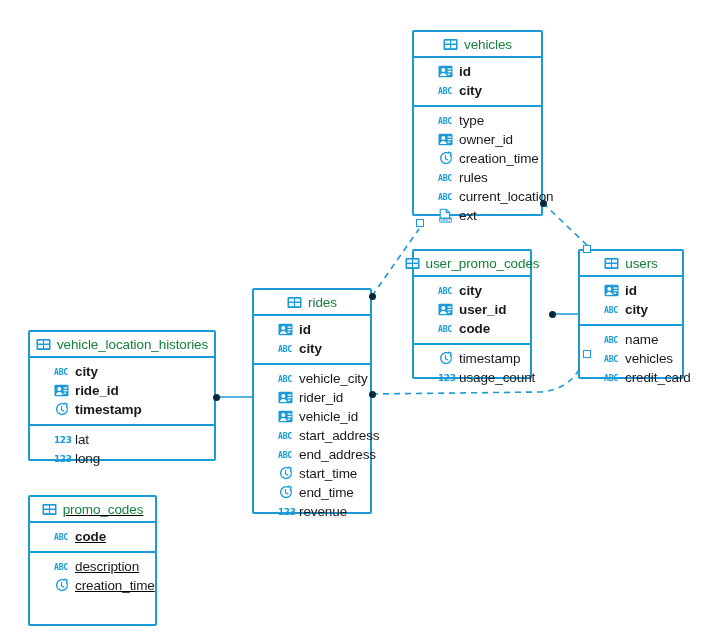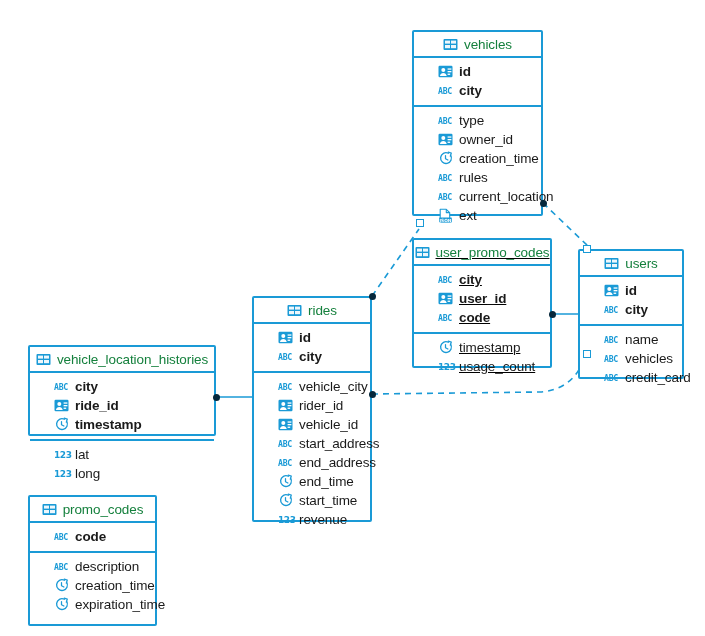--- a/index.html
+++ b/index.html
@@ -214,21 +214,21 @@
                 <path d="M2.2 1.3 h6.1 l3.4 3.3 v9.1 h-9.5 z" fill="#ffffff" stroke="#1a9ad6" stroke-width="1.1" stroke-linejoin="round"></path>
                 <path d="M8.3 1.3 v3.3 h3.4" fill="none" stroke="#1a9ad6" stroke-width="1.1" stroke-linejoin="round"></path>
                 <rect x="1.2" y="9.4" width="12.6" height="5" rx="0.6" fill="#1a9ad6"></rect>
                 <text x="7.5" y="13.5" text-anchor="middle" font-family="DejaVu Sans, sans-serif" font-size="4.3" font-weight="bold" fill="#ffffff">JSON</text>
               </svg>
             </span>
             <span class="attr-label">ext</span>
           </div>
         </div>
       </div>
-      <div class="entity" style="left: 412px; top: 238px; width: 140px; height: 130px; text-decoration: underline;">
+      <div class="entity" style="left: 412px; top: 249px; width: 120px; height: 130px;">
         <div class="entity-header">
           <span class="icon">
             <svg width="15" height="15" viewBox="0 0 15 15">
               <rect x="0.5" y="2" width="14" height="11" rx="1" fill="#1a9ad6"></rect>
               <rect x="2" y="3.6" width="5" height="3" fill="#ffffff" opacity="0.92"></rect>
               <rect x="8" y="3.6" width="5" height="3" fill="#ffffff" opacity="0.92"></rect>
               <rect x="2" y="8" width="5" height="3.2" fill="#ffffff" opacity="0.92"></rect>
               <rect x="8" y="8" width="5" height="3.2" fill="#ffffff" opacity="0.92"></rect>
             </svg>
           </span>
@@ -342,21 +342,21 @@
           <div class="attr">
             <span class="icon">
               <svg width="17" height="15" viewBox="0 0 17 15">
                 <text x="0" y="11.2" font-family="DejaVu Sans Mono, monospace" font-size="8.2" font-weight="bold" fill="#1a9ad6" letter-spacing="-0.3">ABC</text>
               </svg>
             </span>
             <span class="attr-label">credit_card</span>
           </div>
         </div>
       </div>
-      <div class="entity" style="left: 252px; top: 288px; width: 120px; height: 226px; margin-top: 8px;">
+      <div class="entity" style="left: 252px; top: 288px; width: 120px; height: 226px;">
         <div class="entity-header">
           <span class="icon">
             <svg width="15" height="15" viewBox="0 0 15 15">
               <rect x="0.5" y="2" width="14" height="11" rx="1" fill="#1a9ad6"></rect>
               <rect x="2" y="3.6" width="5" height="3" fill="#ffffff" opacity="0.92"></rect>
               <rect x="8" y="3.6" width="5" height="3" fill="#ffffff" opacity="0.92"></rect>
               <rect x="2" y="8" width="5" height="3.2" fill="#ffffff" opacity="0.92"></rect>
               <rect x="8" y="8" width="5" height="3.2" fill="#ffffff" opacity="0.92"></rect>
             </svg>
           </span>
@@ -437,43 +437,43 @@
             <span class="attr-label">end_address</span>
           </div>
           <div class="attr">
             <span class="icon">
               <svg width="15" height="15" viewBox="0 0 15 15">
                 <path d="M12.6 4.2 A5.4 5.4 0 1 1 10.4 2.2" fill="none" stroke="#1a9ad6" stroke-width="1.35" stroke-linecap="round"></path>
                 <path d="M10.2 1.1 L13.3 2.1 L12.3 5.1" fill="none" stroke="#1a9ad6" stroke-width="1.25" stroke-linejoin="round" stroke-linecap="round"></path>
                 <path d="M7.5 4.6 L7.5 7.7 L9.9 9.0" fill="none" stroke="#1a9ad6" stroke-width="1.25" stroke-linecap="round" stroke-linejoin="round"></path>
               </svg>
             </span>
-            <span class="attr-label">end_time</span>
+            <span class="attr-label">start_time</span>
           </div>
           <div class="attr">
             <span class="icon">
               <svg width="15" height="15" viewBox="0 0 15 15">
                 <path d="M12.6 4.2 A5.4 5.4 0 1 1 10.4 2.2" fill="none" stroke="#1a9ad6" stroke-width="1.35" stroke-linecap="round"></path>
                 <path d="M10.2 1.1 L13.3 2.1 L12.3 5.1" fill="none" stroke="#1a9ad6" stroke-width="1.25" stroke-linejoin="round" stroke-linecap="round"></path>
                 <path d="M7.5 4.6 L7.5 7.7 L9.9 9.0" fill="none" stroke="#1a9ad6" stroke-width="1.25" stroke-linecap="round" stroke-linejoin="round"></path>
               </svg>
             </span>
-            <span class="attr-label">start_time</span>
+            <span class="attr-label">end_time</span>
           </div>
           <div class="attr">
             <span class="icon">
               <svg width="18" height="15" viewBox="0 0 18 15">
                 <text x="0" y="11.4" font-family="DejaVu Sans, sans-serif" font-size="9" font-weight="bold" fill="#1a9ad6" letter-spacing="-0.4">123</text>
               </svg>
             </span>
             <span class="attr-label">revenue</span>
           </div>
         </div>
       </div>
-      <div class="entity" style="left: 28px; top: 345px; width: 188px; height: 91px;">
+      <div class="entity" style="left: 28px; top: 330px; width: 188px; height: 131px;">
         <div class="entity-header">
           <span class="icon">
             <svg width="15" height="15" viewBox="0 0 15 15">
               <rect x="0.5" y="2" width="14" height="11" rx="1" fill="#1a9ad6"></rect>
               <rect x="2" y="3.6" width="5" height="3" fill="#ffffff" opacity="0.92"></rect>
               <rect x="8" y="3.6" width="5" height="3" fill="#ffffff" opacity="0.92"></rect>
               <rect x="2" y="8" width="5" height="3.2" fill="#ffffff" opacity="0.92"></rect>
               <rect x="8" y="8" width="5" height="3.2" fill="#ffffff" opacity="0.92"></rect>
             </svg>
           </span>
@@ -524,21 +524,21 @@
           <div class="attr">
             <span class="icon">
               <svg width="18" height="15" viewBox="0 0 18 15">
                 <text x="0" y="11.4" font-family="DejaVu Sans, sans-serif" font-size="9" font-weight="bold" fill="#1a9ad6" letter-spacing="-0.4">123</text>
               </svg>
             </span>
             <span class="attr-label">long</span>
           </div>
         </div>
       </div>
-      <div class="entity" style="left: 28px; top: 495px; width: 129px; height: 131px;">
+      <div class="entity" style="left: 28px; top: 495px; width: 129px; height: 131px; text-decoration: underline;">
         <div class="entity-header">
           <span class="icon">
             <svg width="15" height="15" viewBox="0 0 15 15">
               <rect x="0.5" y="2" width="14" height="11" rx="1" fill="#1a9ad6"></rect>
               <rect x="2" y="3.6" width="5" height="3" fill="#ffffff" opacity="0.92"></rect>
               <rect x="8" y="3.6" width="5" height="3" fill="#ffffff" opacity="0.92"></rect>
               <rect x="2" y="8" width="5" height="3.2" fill="#ffffff" opacity="0.92"></rect>
               <rect x="8" y="8" width="5" height="3.2" fill="#ffffff" opacity="0.92"></rect>
             </svg>
           </span>
@@ -565,30 +565,20 @@
           </div>
           <div class="attr">
             <span class="icon">
               <svg width="15" height="15" viewBox="0 0 15 15">
                 <path d="M12.6 4.2 A5.4 5.4 0 1 1 10.4 2.2" fill="none" stroke="#1a9ad6" stroke-width="1.35" stroke-linecap="round"></path>
                 <path d="M10.2 1.1 L13.3 2.1 L12.3 5.1" fill="none" stroke="#1a9ad6" stroke-width="1.25" stroke-linejoin="round" stroke-linecap="round"></path>
                 <path d="M7.5 4.6 L7.5 7.7 L9.9 9.0" fill="none" stroke="#1a9ad6" stroke-width="1.25" stroke-linecap="round" stroke-linejoin="round"></path>
               </svg>
             </span>
             <span class="attr-label">creation_time</span>
-          </div>
-          <div class="attr">
-            <span class="icon">
-              <svg width="15" height="15" viewBox="0 0 15 15">
-                <path d="M12.6 4.2 A5.4 5.4 0 1 1 10.4 2.2" fill="none" stroke="#1a9ad6" stroke-width="1.35" stroke-linecap="round"></path>
-                <path d="M10.2 1.1 L13.3 2.1 L12.3 5.1" fill="none" stroke="#1a9ad6" stroke-width="1.25" stroke-linejoin="round" stroke-linecap="round"></path>
-                <path d="M7.5 4.6 L7.5 7.7 L9.9 9.0" fill="none" stroke="#1a9ad6" stroke-width="1.25" stroke-linecap="round" stroke-linejoin="round"></path>
-              </svg>
-            </span>
-            <span class="attr-label">expiration_time</span>
           </div>
         </div>
       </div>
     </div>
   <div id="marker-layer">
       <div class="dot" style="left: 212.5px; top: 393.5px; background: rgb(6, 40, 60);"></div>
       <div class="dot" style="left: 548.5px; top: 310.5px; background: rgb(6, 40, 60);"></div>
       <div class="dot" style="left: 368.5px; top: 292.5px; background: rgb(6, 40, 60);"></div>
       <div class="sq" style="left: 416px; top: 219px;"></div>
       <div class="dot" style="left: 539.5px; top: 199.5px; background: rgb(6, 40, 60);"></div>

